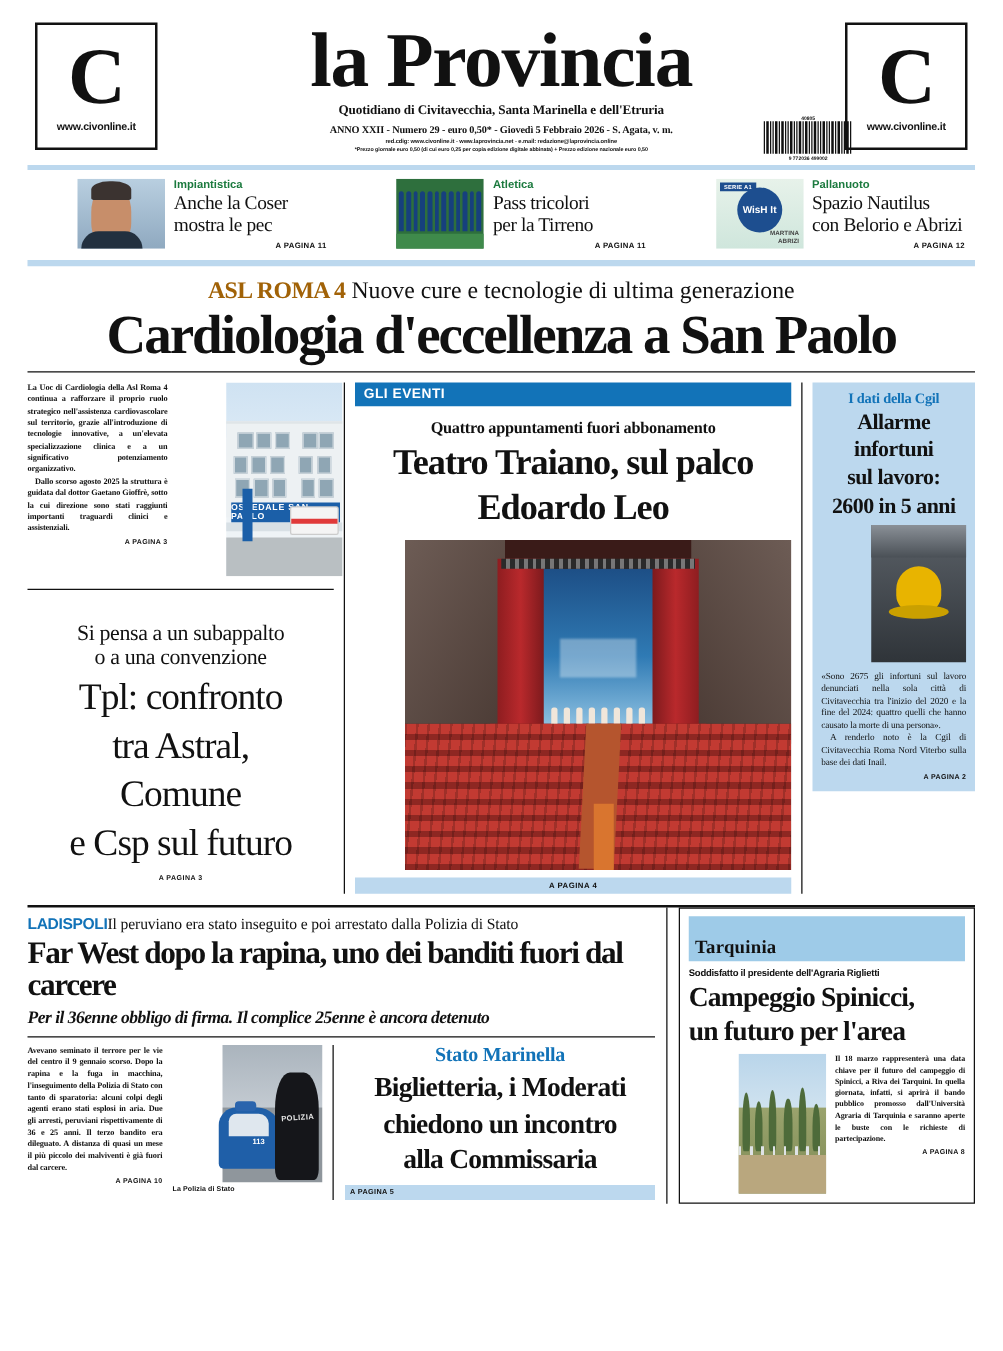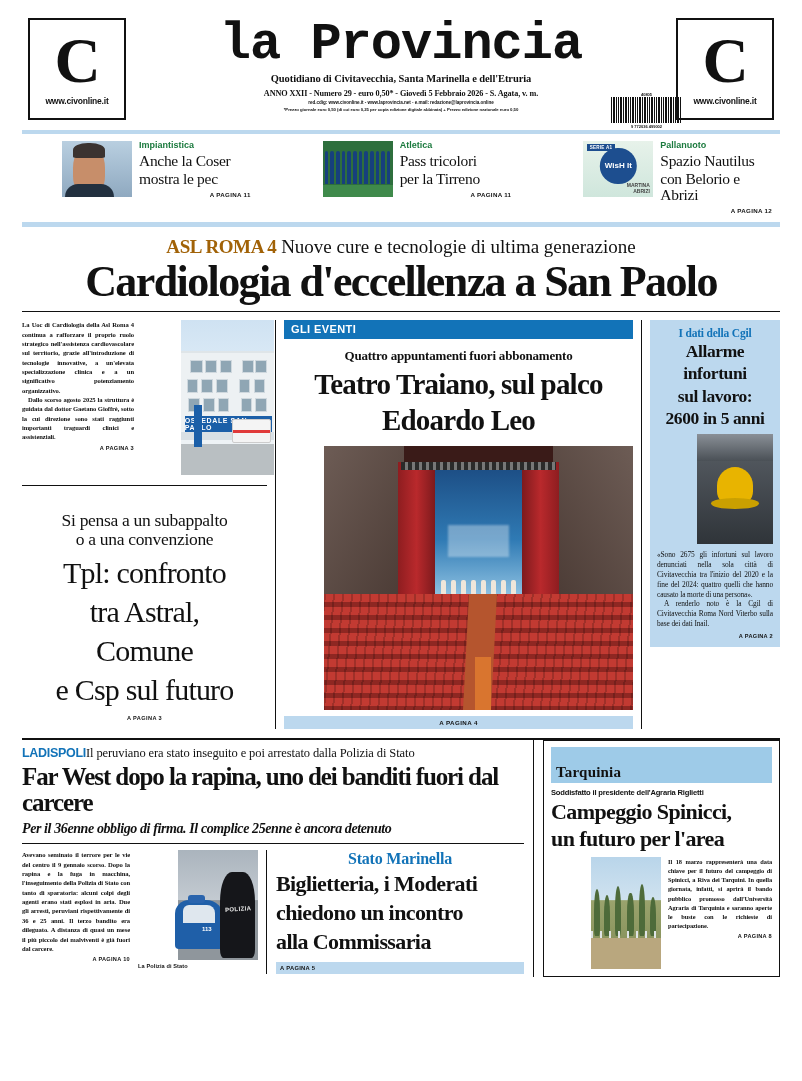--- a/index.html
+++ b/index.html
@@ -14,37 +14,37 @@
   
   .masthead{display:flex;align-items:flex-start;padding:18px 28px 0 28px;}
   .logo-box{
     width:94px;height:98px;border:2px solid #111;background:#fff;
     display:flex;flex-direction:column;align-items:center;justify-content:center;flex:0 0 auto;
   }
   .logo-c{font-family:"Liberation Serif",serif;font-size:64px;font-weight:700;line-height:0.92;letter-spacing:-1px;}
   .logo-url{font-family:"Liberation Sans",sans-serif;font-size:8.5px;font-weight:700;margin-top:5px;letter-spacing:-0.2px;}
   .masthead-mid{flex:1;text-align:center;padding:0 6px;position:relative;}
   .paper-title{
-    font-family:Liberation Mono, monospace;font-weight:700;font-size:52px;line-height:0.95;
+    font-family:Liberation Serif, serif;font-weight:700;font-size:62px;line-height:0.95;
     letter-spacing:-1px;margin:2px 0 0 0;text-align:center;
   }
   .paper-sub{font-family:"Liberation Serif",serif;font-weight:700;font-size:10.5px;margin-top:4px;letter-spacing:-0.1px;}
   .paper-line1{font-family:"Liberation Serif",serif;font-weight:700;font-size:8.2px;margin-top:5px;letter-spacing:-0.1px;}
   .paper-line2{font-family:"Liberation Sans",sans-serif;font-weight:700;font-size:4.6px;margin-top:2px;letter-spacing:-0.05px;}
   .paper-line3{font-family:"Liberation Sans",sans-serif;font-weight:700;font-size:4.3px;margin-top:2px;letter-spacing:-0.05px;}
   .barcode-wrap{position:absolute;right:-6px;top:74px;text-align:center;}
   .barcode{height:26px;display:flex;align-items:flex-end;}
   .barcode i{display:block;width:1px;height:26px;background:#111;margin-right:1px;}
   .barcode i.w{width:2px;}
   .bc-num{font-family:"Liberation Sans",sans-serif;font-size:4px;font-weight:700;margin-top:1px;}
   .bc-top{font-family:"Liberation Sans",sans-serif;font-size:4px;font-weight:700;}
 
   
   .promo-rule{height:4px;background:#bcd8ee;margin:10px 22px 0 22px;}
-  .promo{display:flex;margin:7px 22px 0 22px;gap:16px;}
+  .promo{display:flex;margin:7px 22px 0 22px;gap:0;align-items:flex-end;}
   .promo-cell{display:flex;flex:1;gap:7px;align-items:flex-start;padding-right:8px;}
   .promo-cell + .promo-cell{padding-left:8px;}
   .promo-thumb{width:110px;height:56px;flex:0 0 auto;border:0;overflow:hidden;position:relative;}
   .promo-text{flex:1;min-width:0;}
   .promo-kicker{color:#1b7a3e;font-family:"Liberation Sans",sans-serif;font-weight:700;font-size:9px;line-height:1.1;}
   .promo-head{font-family:"Liberation Serif",serif;font-size:15.5px;font-weight:400;line-height:1.04;margin-top:2px;letter-spacing:-0.3px;}
   .promo-page{font-family:"Liberation Sans",sans-serif;font-weight:700;font-size:6.2px;text-align:right;margin-top:4px;letter-spacing:0.3px;}
   .promo-rule2{height:5px;background:#bcd8ee;margin:8px 22px 0 22px;}
 
   
@@ -106,21 +106,21 @@
   .lad-sub{font-family:"Liberation Serif",serif;font-style:italic;font-weight:700;font-size:14px;margin-top:5px;letter-spacing:-0.4px;}
   .hr-lad{border-top:1px solid #111;margin-top:6px;}
 
   .lad-grid{display:flex;margin-top:6px;gap:8px;}
   .lad-col1{width:108px;flex:0 0 auto;}
   .lad-photo-wrap{width:120px;flex:0 0 auto;}
   .lad-photo{width:120px;height:110px;position:relative;overflow:hidden;}
   .photo-cap{font-family:"Liberation Sans",sans-serif;font-weight:700;font-size:5.6px;margin-top:3px;letter-spacing:0.1px;}
   .sm-box{flex:1;border-left:1px solid #111;padding-left:9px;}
   .sm-kicker{color:#1273b8;text-align:center;font-family:"Liberation Serif",serif;font-weight:700;font-size:16px;letter-spacing:-0.2px;}
-  .sm-title{text-align:left;font-family:"Liberation Serif",serif;font-weight:700;font-size:22px;line-height:1.12;letter-spacing:-0.6px;margin-top:4px;}
+  .sm-title{text-align:center;font-family:"Liberation Serif",serif;font-weight:700;font-size:22px;line-height:1.12;letter-spacing:-0.6px;margin-top:4px;}
   .sm-page{background:#bcd8ee;font-family:"Liberation Sans",sans-serif;font-weight:700;font-size:5.8px;padding:3px 4px;margin-top:8px;letter-spacing:0.3px;}
 
   .tq-wrap{border:1px solid #111;padding:6px 7px 7px 7px;}
   .tq-bar{background:#9ecbe8;font-family:"Liberation Serif",serif;font-weight:700;font-size:15px;padding:17px 5px 2px 5px;letter-spacing:0.2px;}
   .tq-kicker{font-family:"Liberation Sans",sans-serif;font-weight:700;font-size:7.6px;margin-top:5px;letter-spacing:-0.2px;}
   .tq-title{font-family:"Liberation Serif",serif;font-weight:700;font-size:22px;line-height:1.1;letter-spacing:-0.6px;margin-top:3px;}
   .tq-grid{display:flex;gap:7px;margin-top:6px;}
   .tq-photo{width:110px;height:112px;flex:0 0 auto;position:relative;overflow:hidden;}
   .tq-body{flex:1;font-family:"Liberation Serif",serif;font-size:6.4px;line-height:1.42;text-align:justify;font-weight:700;letter-spacing:-0.1px;}
   .tq-body p{margin:0;text-indent:5px;}

